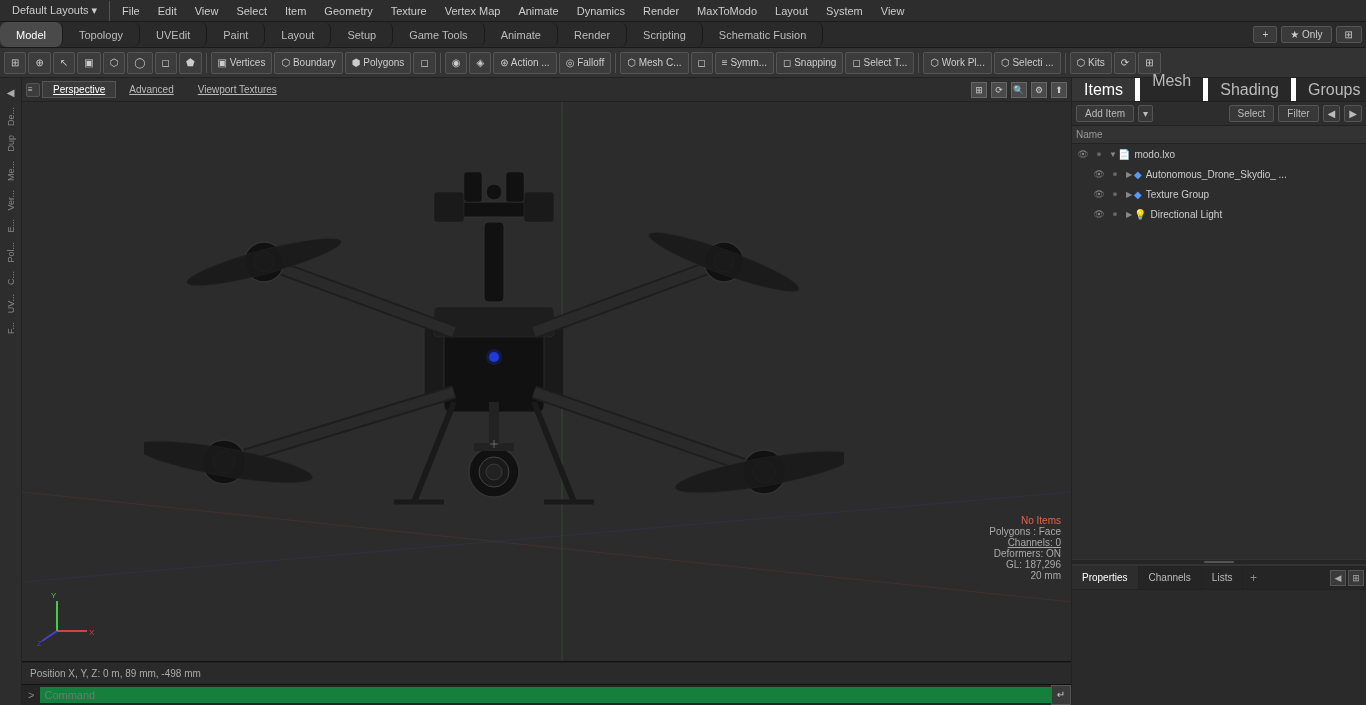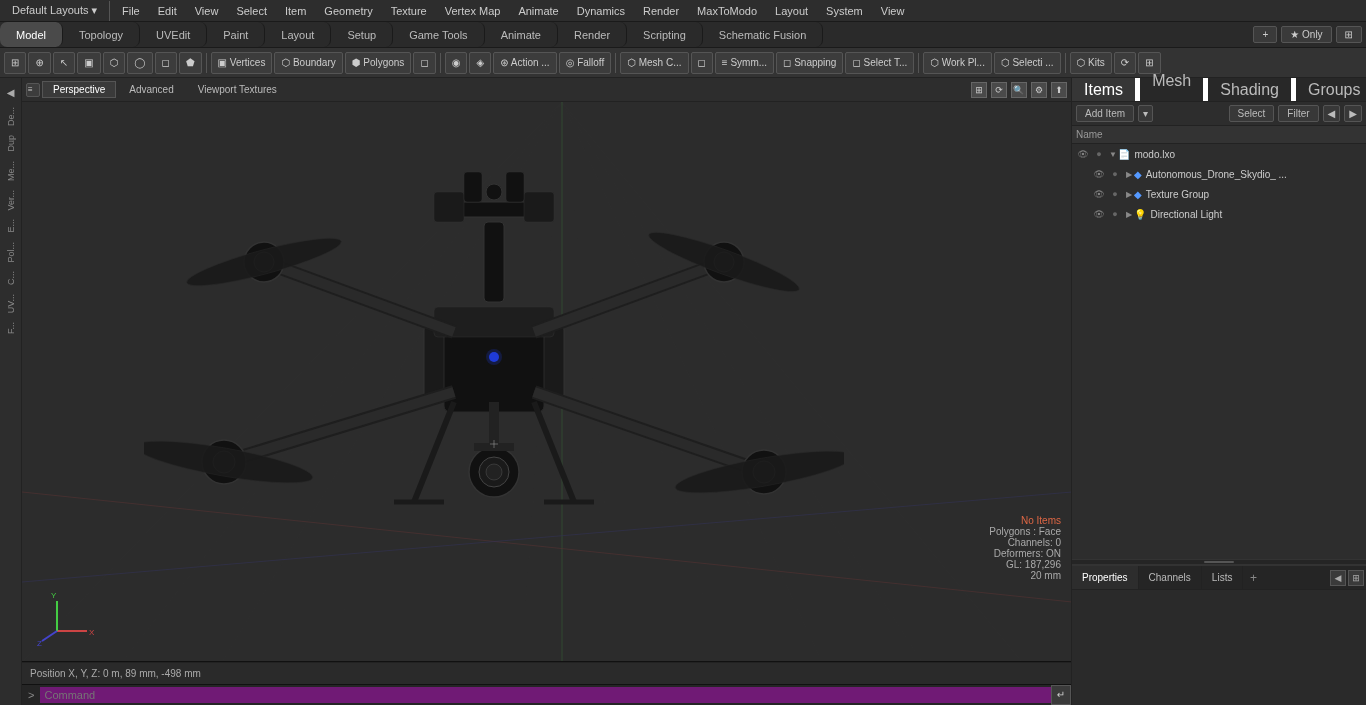--- a/index.html
+++ b/index.html
@@ -25,21 +25,21 @@
     #main { display: flex; height: calc(705px - 22px - 26px - 30px); }
 
     
     #left-sidebar { width: 22px; background: #2d2d2d; border-right: 1px solid #222; display: flex; flex-direction: column; align-items: center; padding-top: 4px; gap: 1px; }
     .sidebar-item { width: 20px; height: 20px; display: flex; align-items: center; justify-content: center; cursor: pointer; color: #888; font-size: 8px; border: 1px solid transparent; }
     .sidebar-label { writing-mode: vertical-rl; text-orientation: mixed; transform: rotate(180deg); font-size: 9px; color: #888; padding: 4px 2px; cursor: pointer; }
 
     
     #viewport-area { flex: 1; display: flex; flex-direction: column; background: #3a3a3a; }
     #viewport-header { display: flex; align-items: center; height: 24px; background: #2d2d2d; border-bottom: 1px solid #222; padding: 0 4px; gap: 2px; }
-    .vp-tab { padding: 2px 10px; cursor: pointer; color: #bbb; font-size: 10px; border: 1px solid transparent; }
+    .vp-tab { padding: 2px 10px; cursor: pointer; color: #bbb; font-size: 10px; border: 1px solid transparent; text-decoration: underline; }
     .vp-tab.active { background: #3a3a3a; border-color: #555; color: #fff; }
     #vp-controls { margin-left: auto; display: flex; align-items: center; gap: 4px; }
     .vp-ctrl-btn { width: 16px; height: 16px; background: #4a4a4a; border: 1px solid #666; cursor: pointer; display: flex; align-items: center; justify-content: center; font-size: 9px; color: #ccc; }
     #viewport-canvas { flex: 1; position: relative; background: #2c2c2c; overflow: hidden; }
     .grid-lines { position: absolute; width: 100%; height: 100%; opacity: 0.25; }
 
     
     #drone-svg { position: absolute; top: 50%; left: 50%; transform: translate(-50%, -50%); }
 
     
@@ -302,21 +302,21 @@
         <line x1="250" y1="340" x2="300" y2="340" stroke="#1a1a1a" stroke-width="5"></line>
         <line x1="400" y1="340" x2="450" y2="340" stroke="#1a1a1a" stroke-width="5"></line>
 
         <line x1="346" y1="282" x2="354" y2="282" stroke="#aaa" stroke-width="0.5"></line>
         <line x1="350" y1="278" x2="350" y2="286" stroke="#aaa" stroke-width="0.5"></line>
       </svg>
 
       <div class="vp-status-text">
         <div style="color:#dd6644;">No Items</div>
         <div style="color:#aaa;">Polygons : Face</div>
-        <div style="color:#aaa;">Channels: 0</div>
+        <div style="color:#aaa;text-decoration:underline;">Channels: 0</div>
         <div style="color:#aaa;">Deformers: ON</div>
         <div style="color:#aaa;">GL: 187,296</div>
         <div style="color:#aaa;">20 mm</div>
       </div>
 
       <svg xmlns="http://www.w3.org/2000/svg" width="60" height="60" style="position:absolute;bottom:15px;left:15px;">
         <line x1="20" y1="45" x2="50" y2="45" stroke="#cc4444" stroke-width="2"></line>
         <text x="52" y="49" fill="#cc4444" font-size="8">X</text>
         <line x1="20" y1="45" x2="20" y2="15" stroke="#44cc44" stroke-width="2"></line>
         <text x="14" y="12" fill="#44cc44" font-size="8">Y</text>
@@ -324,21 +324,21 @@
         <text x="0" y="60" fill="#4444cc" font-size="8">Z</text>
       </svg>
     </div>
 
     <div id="bottom-bar">
       <div id="status-bar">
         <span>Position X, Y, Z:  0 m, 89 mm, -498 mm</span>
       </div>
       <div id="command-bar">
         <span id="cmd-prompt">&gt;</span>
-        <input id="cmd-input" type="text" style="flex: 1 1 0%; background: #701a75; border: none; color: rgb(204, 204, 204); font-size: 11px; padding: 2px 4px; outline: none;" placeholder="Command">
+        <input id="cmd-input" type="text" style="flex: 1 1 0%; background: #15803d; border: none; color: rgb(204, 204, 204); font-size: 11px; padding: 2px 4px; outline: none;" placeholder="Command">
         <button id="cmd-submit">↵</button>
       </div>
     </div>
   </div>
 
   <div id="right-panel">
     <div id="right-top">
 
       <div id="right-tabs">
         <div class="right-tab active">Items</div>

